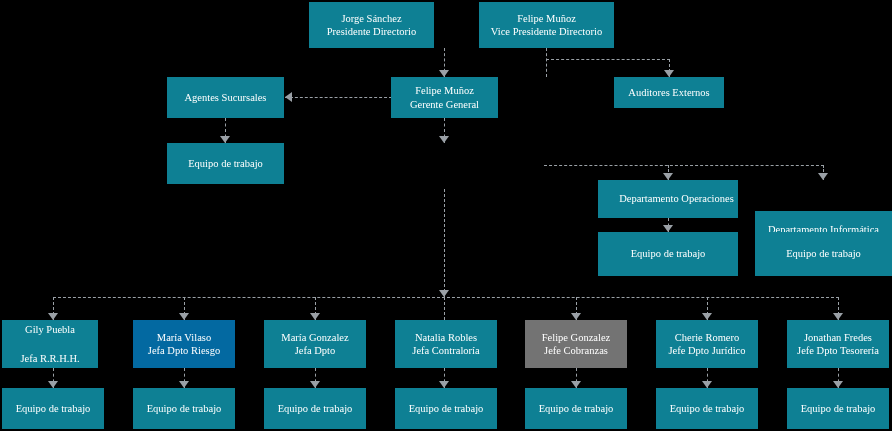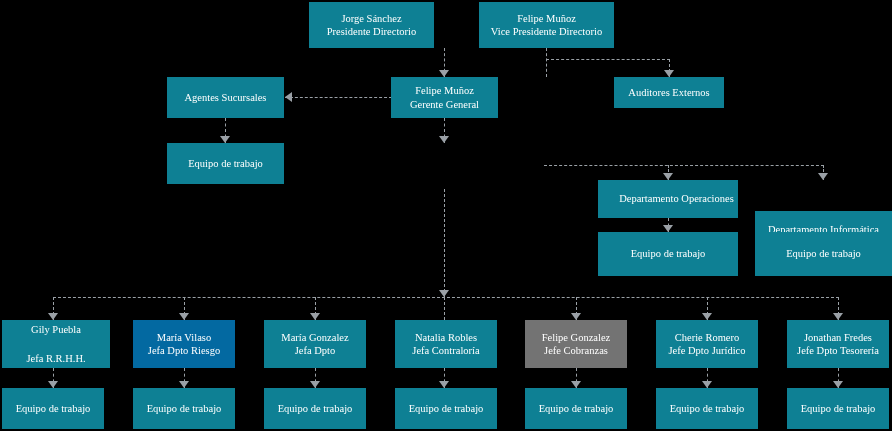--- a/index.html
+++ b/index.html
@@ -141,21 +141,21 @@
     </div>
     <div class="node" style="left: 755px; top: 180px; width: 137px; height: 38px; background: rgb(14, 128, 148); margin-top: 31px;">
       <span class="l1">Departamento Informática</span>
     </div>
     <div class="node" style="left: 598px; top: 232px; width: 140px; height: 44px; background: rgb(14, 128, 148);">
       <span class="l1">Equipo de trabajo</span>
     </div>
     <div class="node" style="left: 755px; top: 232px; width: 137px; height: 44px; background: rgb(14, 128, 148);">
       <span class="l1">Equipo de trabajo</span>
     </div>
-    <div class="node" style="left: 2px; top: 320px; width: 108px; height: 48px; background: rgb(14, 128, 148); gap: 16px;">
+    <div class="node" style="left: 2px; top: 320px; width: 96px; height: 48px; background: rgb(14, 128, 148); gap: 16px;">
       <span class="l1">Gily Puebla</span>
       <span class="l2">Jefa R.R.H.H.</span>
     </div>
     <div class="node" style="left: 133px; top: 320px; width: 102px; height: 48px; background: #0369a1;">
       <span class="l1">María Vilaso</span>
       <span class="l2">Jefa Dpto Riesgo</span>
     </div>
     <div class="node" style="left: 395px; top: 320px; width: 102px; height: 48px; background: rgb(14, 128, 148);">
       <span class="l1">Natalia Robles</span>
       <span class="l2">Jefa Contraloría</span>

